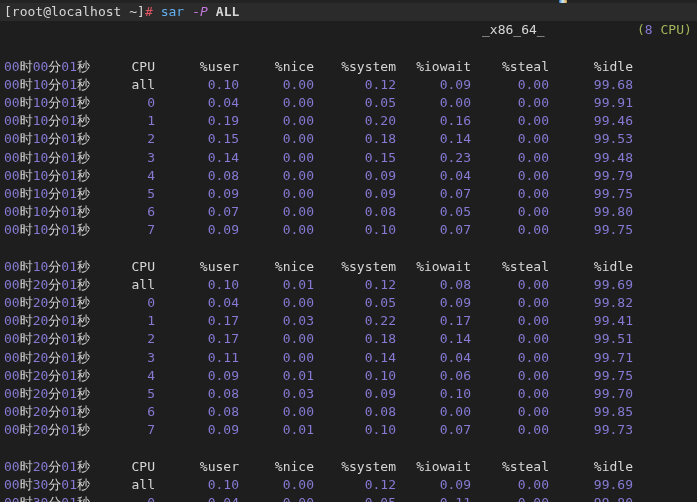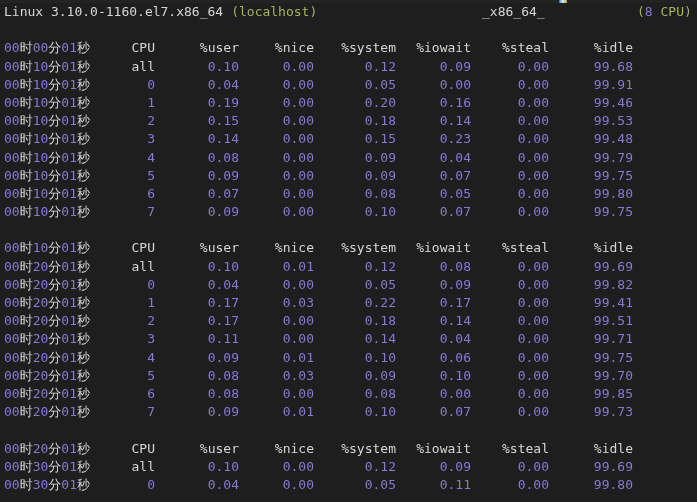--- a/index.html
+++ b/index.html
@@ -31,23 +31,23 @@
 </style>
 </head>
 <body>
 
 <div>
   <div class="topbar">
     <div class="favicon"></div>
   </div>
 
   <div class="term" id="term">
+    <div class="line prompt-line"><span class="c-fg">[root@localhost ~]</span><span class="c-red">#</span><span class="c-blue gap">sar</span><span class="c-magenta gap">-P</span><span class="c-fg bold gap">ALL</span></div>
 
     <div class="line sysline">
-      <span class="abs" style="left:4px"><span class="c-fg">Linux 3.10.0-1160.el7.x86_64</span><span class="c-green gap">(localhost)</span></span>
       <span class="abs c-fg" style="left:482px">_x86_64_</span>
       <span class="abs" style="left:637px" id="cpu-slot"><span class="c-green">(</span><span class="c-num">8</span><span class="c-green"> CPU)</span></span>
     </div>
 
   <div class="line"></div>
       <div class="line"><span class="cell" style="width: 96px;"><span class="c-num">00</span><span class="c-fg">时</span><span class="c-num">00</span><span class="c-fg">分</span><span class="c-num">01</span><span class="c-fg">秒</span></span><span class="cell ra c-fg" style="width: 55px;">CPU</span><span class="cell ra c-fg" style="width: 84px;">%user</span><span class="cell ra c-fg" style="width: 75px;">%nice</span><span class="cell ra c-fg" style="width: 82px;">%system</span><span class="cell ra c-fg" style="width: 75px;">%iowait</span><span class="cell ra c-fg" style="width: 78px;">%steal</span><span class="cell ra c-fg" style="width: 84px;">%idle</span></div>
       <div class="line"><span class="cell" style="width: 96px;"><span class="c-num">00</span><span class="c-fg">时</span><span class="c-num">10</span><span class="c-fg">分</span><span class="c-num">01</span><span class="c-fg">秒</span></span><span class="cell ra c-fg" style="width: 55px;">all</span><span class="cell ra c-num" style="width: 84px;">0.10</span><span class="cell ra c-num" style="width: 75px;">0.00</span><span class="cell ra c-num" style="width: 82px;">0.12</span><span class="cell ra c-num" style="width: 75px;">0.09</span><span class="cell ra c-num" style="width: 78px;">0.00</span><span class="cell ra c-num" style="width: 84px;">99.68</span></div>
       <div class="line"><span class="cell" style="width: 96px;"><span class="c-num">00</span><span class="c-fg">时</span><span class="c-num">10</span><span class="c-fg">分</span><span class="c-num">01</span><span class="c-fg">秒</span></span><span class="cell ra c-num" style="width: 55px;">0</span><span class="cell ra c-num" style="width: 84px;">0.04</span><span class="cell ra c-num" style="width: 75px;">0.00</span><span class="cell ra c-num" style="width: 82px;">0.05</span><span class="cell ra c-num" style="width: 75px;">0.00</span><span class="cell ra c-num" style="width: 78px;">0.00</span><span class="cell ra c-num" style="width: 84px;">99.91</span></div>
       <div class="line"><span class="cell" style="width: 96px;"><span class="c-num">00</span><span class="c-fg">时</span><span class="c-num">10</span><span class="c-fg">分</span><span class="c-num">01</span><span class="c-fg">秒</span></span><span class="cell ra c-num" style="width: 55px;">1</span><span class="cell ra c-num" style="width: 84px;">0.19</span><span class="cell ra c-num" style="width: 75px;">0.00</span><span class="cell ra c-num" style="width: 82px;">0.20</span><span class="cell ra c-num" style="width: 75px;">0.16</span><span class="cell ra c-num" style="width: 78px;">0.00</span><span class="cell ra c-num" style="width: 84px;">99.46</span></div>
       <div class="line"><span class="cell" style="width: 96px;"><span class="c-num">00</span><span class="c-fg">时</span><span class="c-num">10</span><span class="c-fg">分</span><span class="c-num">01</span><span class="c-fg">秒</span></span><span class="cell ra c-num" style="width: 55px;">2</span><span class="cell ra c-num" style="width: 84px;">0.15</span><span class="cell ra c-num" style="width: 75px;">0.00</span><span class="cell ra c-num" style="width: 82px;">0.18</span><span class="cell ra c-num" style="width: 75px;">0.14</span><span class="cell ra c-num" style="width: 78px;">0.00</span><span class="cell ra c-num" style="width: 84px;">99.53</span></div>

